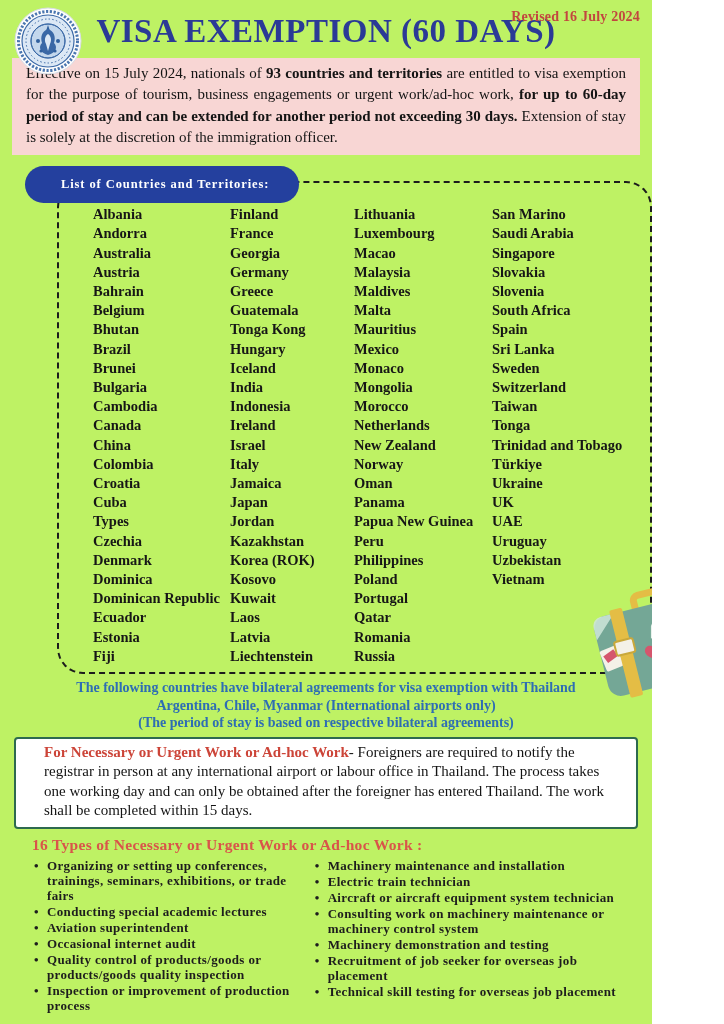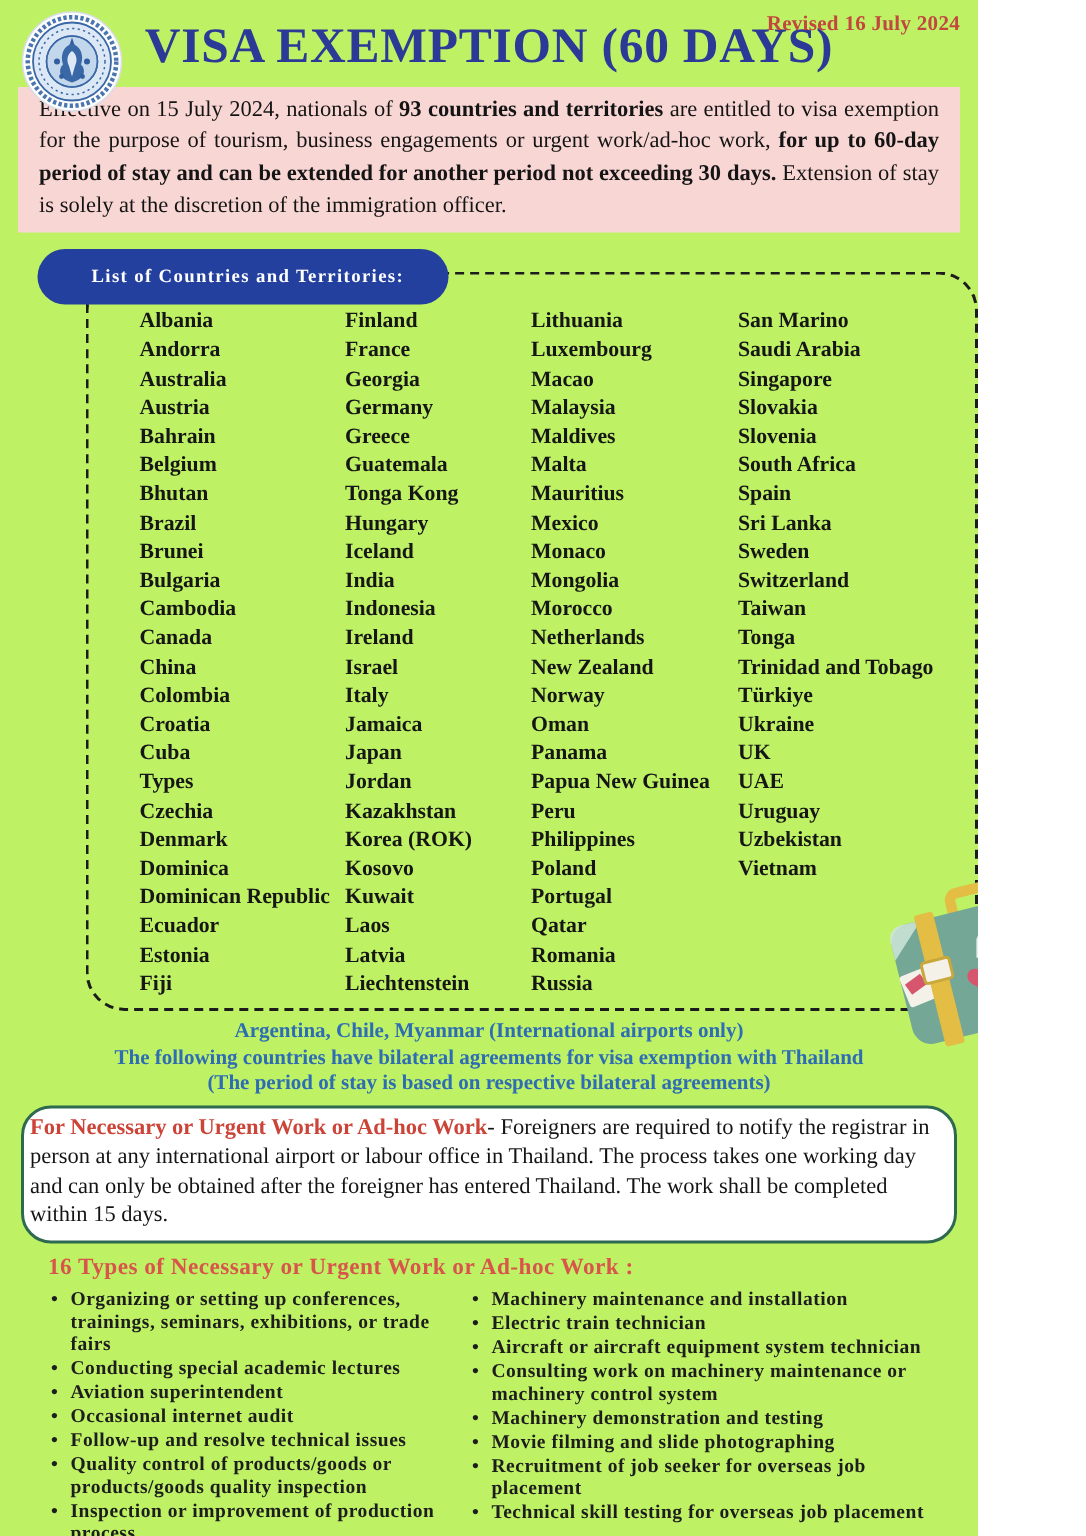--- a/index.html
+++ b/index.html
@@ -57,22 +57,22 @@
   .suitcase { position:absolute; left:592px; top:584px; z-index:3; }
   
   .bilateral {
     margin-top:5px; text-align:center;
     color:#2e6db4; font-weight:bold; font-size:14px; line-height:17.5px;
   }
   
   .work-box {
     margin:5px 14px 0 14px;
     background:#ffffff;
-    border:2.5px solid #2d6a4f; border-radius:20px;
-    padding:4px 12px 6px 4px;
+    border:2.5px solid #2d6a4f; border-radius:4px;
+    padding:4px 12px 6px 28px;
     font-size:15px; line-height:19.5px; text-align:left;
   }
   .work-heading { color:#cc4438; font-weight:800; }
   
   .types { margin:6px 28px 0 32px; }
   .types-heading {
     color:#d9544a; font-weight:800; font-size:15.5px; letter-spacing:0.3px;
     line-height:20px;
   }
   .types-cols { display:flex; gap:10px; margin-top:3px; }
@@ -255,45 +255,43 @@
         <rect x="103" y="48" width="17" height="24" rx="2" fill="#f4f1e8" transform="rotate(10 111 60)"></rect>
         <rect x="26" y="16" width="13" height="90" rx="2" fill="#e4bd45"></rect>
         <rect x="84" y="16" width="13" height="90" rx="2" fill="#e4bd45"></rect>
         <rect x="23" y="48" width="19" height="14" rx="2" fill="#f4f1e8" stroke="#c9a83b" stroke-width="2"></rect>
         <rect x="81" y="40" width="19" height="14" rx="2" fill="#f4f1e8" stroke="#c9a83b" stroke-width="2"></rect>
       </g>
     </svg>
   </div>
 
   <div class="bilateral">
+    <div>The following countries have bilateral agreements for visa exemption with Thailand</div>
     <div>Argentina, Chile, Myanmar (International airports only)</div>
-    <div>The following countries have bilateral agreements for visa exemption with Thailand</div>
     <div>(The period of stay is based on respective bilateral agreements)</div>
   </div>
 
   <div class="work-box"><span class="work-heading">For Necessary or Urgent Work or Ad-hoc Work</span><span>- Foreigners are required to notify the registrar in person at any international airport or labour office in Thailand. The process takes one working day and can only be obtained after the foreigner has entered Thailand. The work shall be completed within 15 days.</span></div>
 
   <div class="types">
     <div class="types-heading">16 Types of Necessary or Urgent Work or Ad-hoc Work :</div>
     <div class="types-cols">
       <div class="types-col-left">
           <div class="type-item">Organizing or setting up conferences, trainings, seminars, exhibitions, or trade fairs</div>
           <div class="type-item">Conducting special academic lectures</div>
           <div class="type-item">Aviation superintendent</div>
           <div class="type-item">Occasional internet audit</div>
-          <div class="type-item">Follow-up and resolve technical issues</div>
           <div class="type-item">Quality control of products/goods or products/goods quality inspection</div>
           <div class="type-item">Inspection or improvement of production process</div>
         </div>
       <div class="types-col-right">
           <div class="type-item">Machinery maintenance and installation</div>
           <div class="type-item">Electric train technician</div>
           <div class="type-item">Aircraft or aircraft equipment system technician</div>
           <div class="type-item">Consulting work on machinery maintenance or machinery control system</div>
           <div class="type-item">Machinery demonstration and testing</div>
-          <div class="type-item">Movie filming  and slide photographing</div>
           <div class="type-item">Recruitment of job seeker for overseas job placement</div>
           <div class="type-item">Technical skill testing for overseas job placement</div>
         </div>
     </div>
   </div>
 
 </div>
 
 </body></html>

